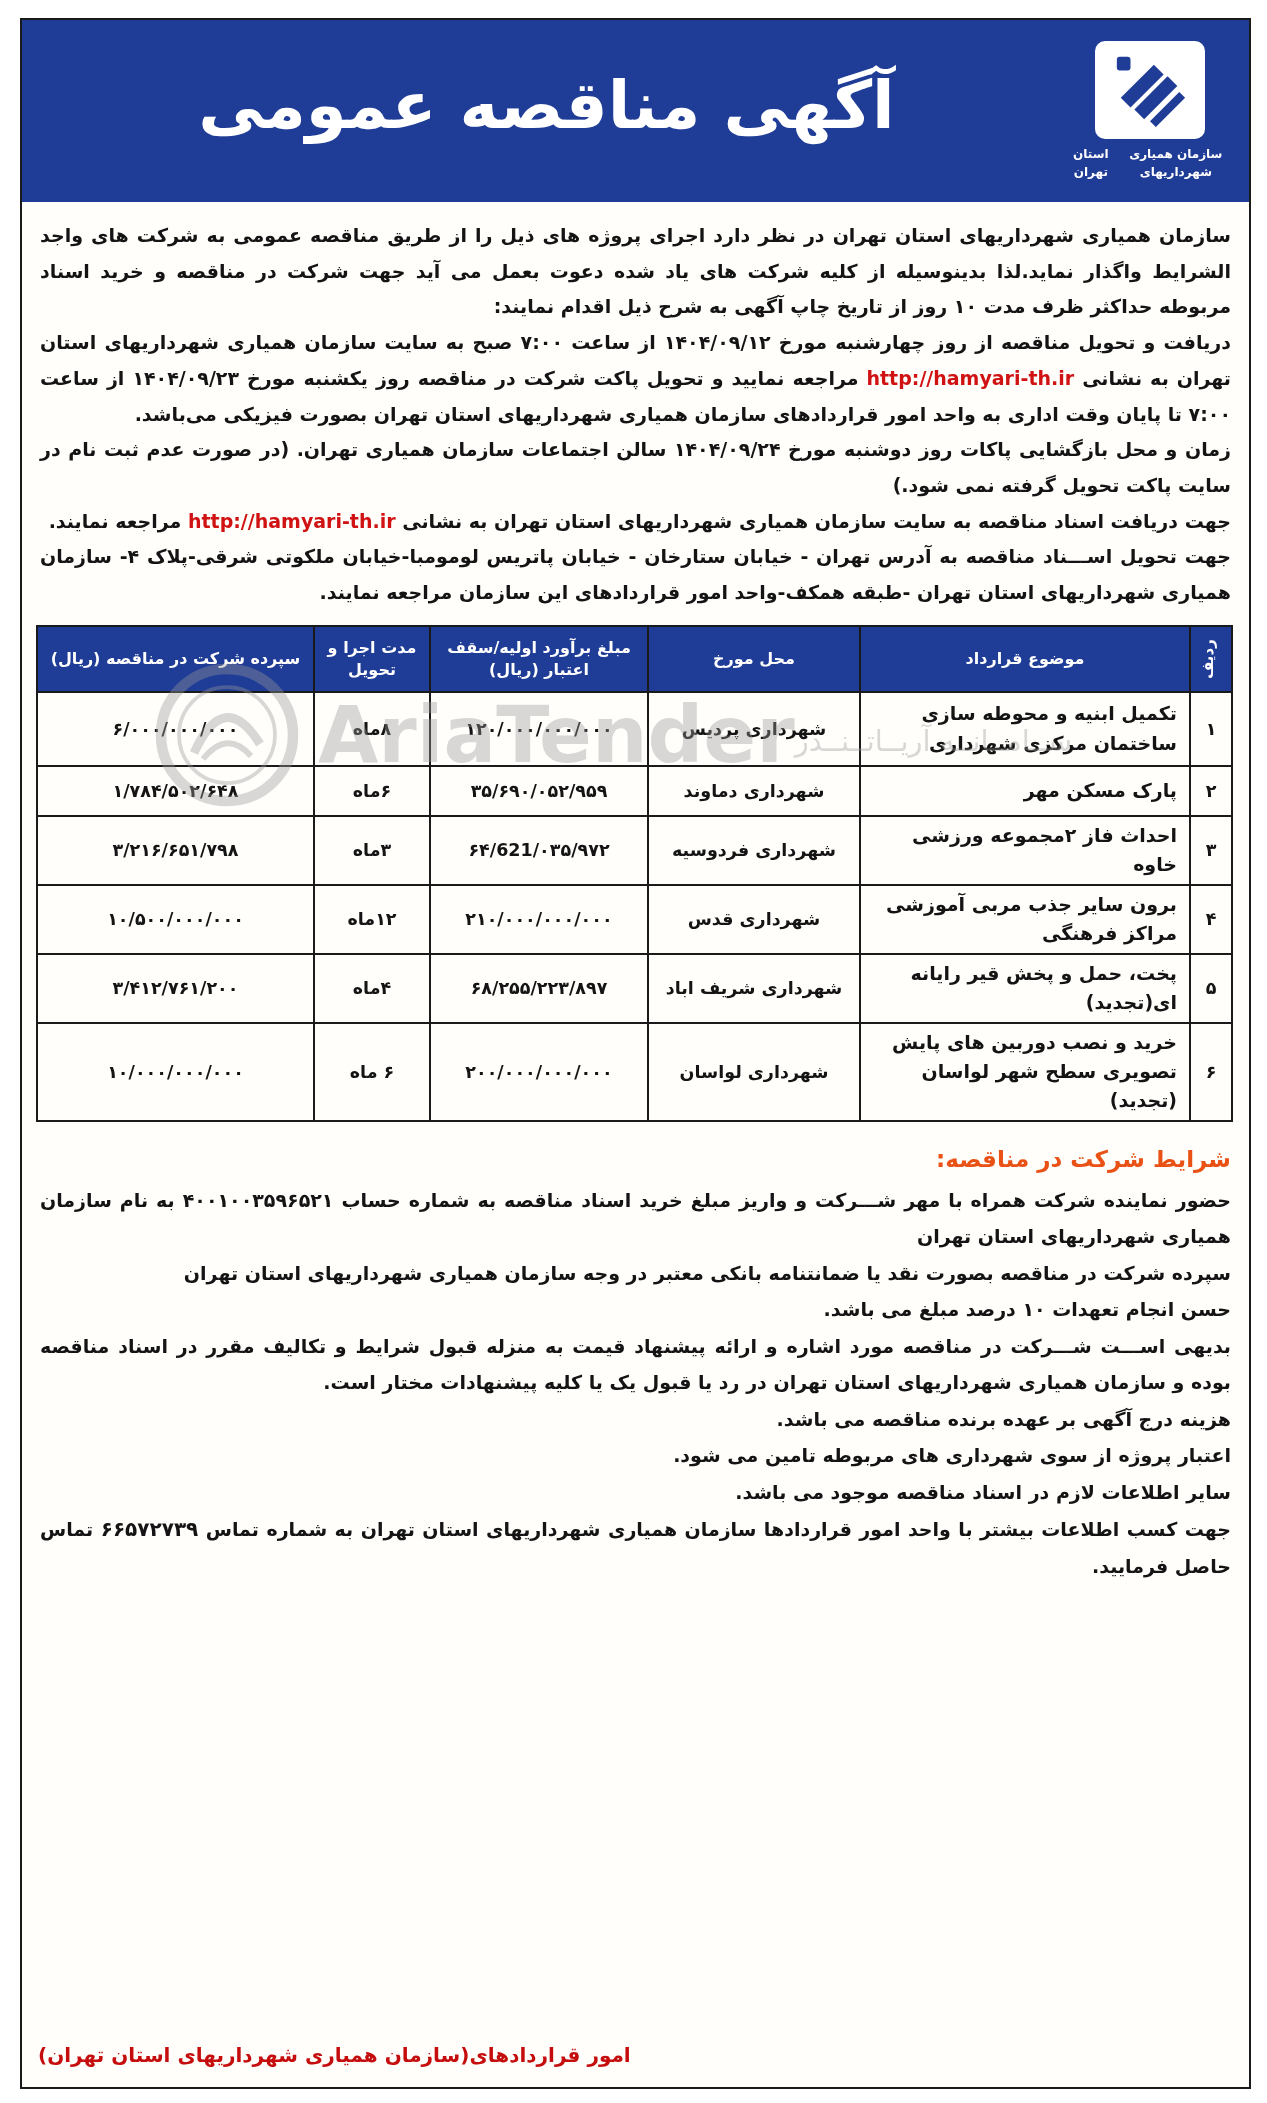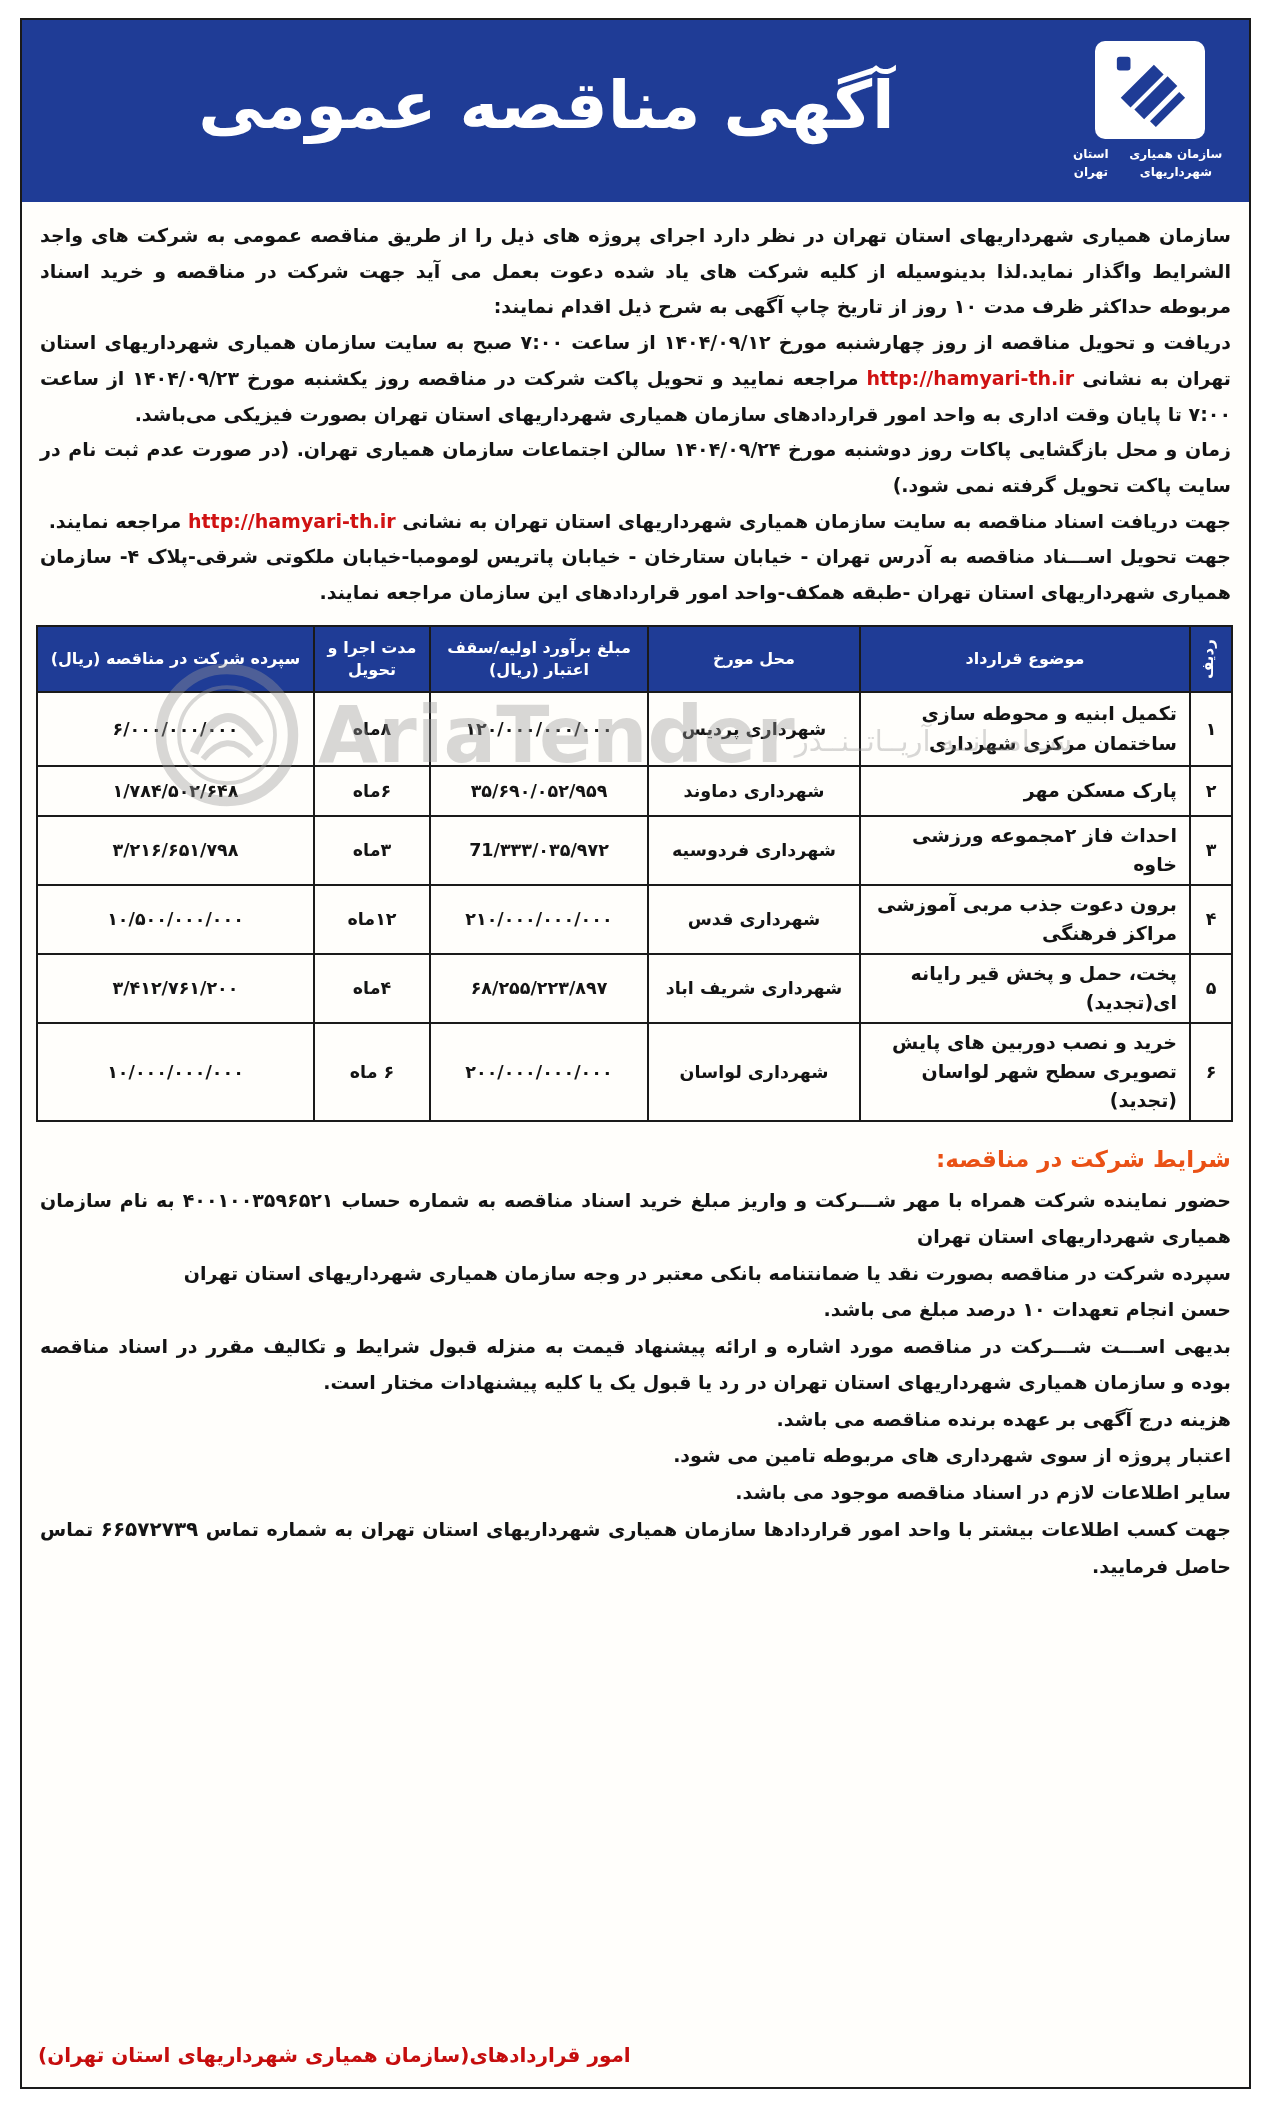--- a/index.html
+++ b/index.html
@@ -139,27 +139,27 @@
         <td class="subject">پارک مسکن مهر</td>
         <td>شهرداری دماوند</td>
         <td class="amount">۳۵/۶۹۰/۰۵۲/۹۵۹</td>
         <td>۶ماه</td>
         <td class="amount">۱/۷۸۴/۵۰۲/۶۴۸</td>
       </tr>
       <tr class="r3">
         <td class="num">۳</td>
         <td class="subject">احداث فاز ۲مجموعه ورزشی خاوه</td>
         <td>شهرداری فردوسیه</td>
-        <td class="amount">71/۳۳۳/۰۳۵/۹۷۲</td>
+        <td class="amount">۶۴/621/۰۳۵/۹۷۲</td>
         <td>۳ماه</td>
         <td class="amount">۳/۲۱۶/۶۵۱/۷۹۸</td>
       </tr>
       <tr class="r4">
         <td class="num">۴</td>
-        <td class="subject">برون دعوت جذب مربی آموزشی مراکز فرهنگی</td>
+        <td class="subject">برون سایر جذب مربی آموزشی مراکز فرهنگی</td>
         <td>شهرداری قدس</td>
         <td class="amount">۲۱۰/۰۰۰/۰۰۰/۰۰۰</td>
         <td>۱۲ماه</td>
         <td class="amount">۱۰/۵۰۰/۰۰۰/۰۰۰</td>
       </tr>
       <tr class="r5">
         <td class="num">۵</td>
         <td class="subject">پخت، حمل و پخش قیر رایانه ای(تجدید)</td>
         <td>شهرداری شریف اباد</td>
         <td class="amount">۶۸/۲۵۵/۲۲۳/۸۹۷</td>

